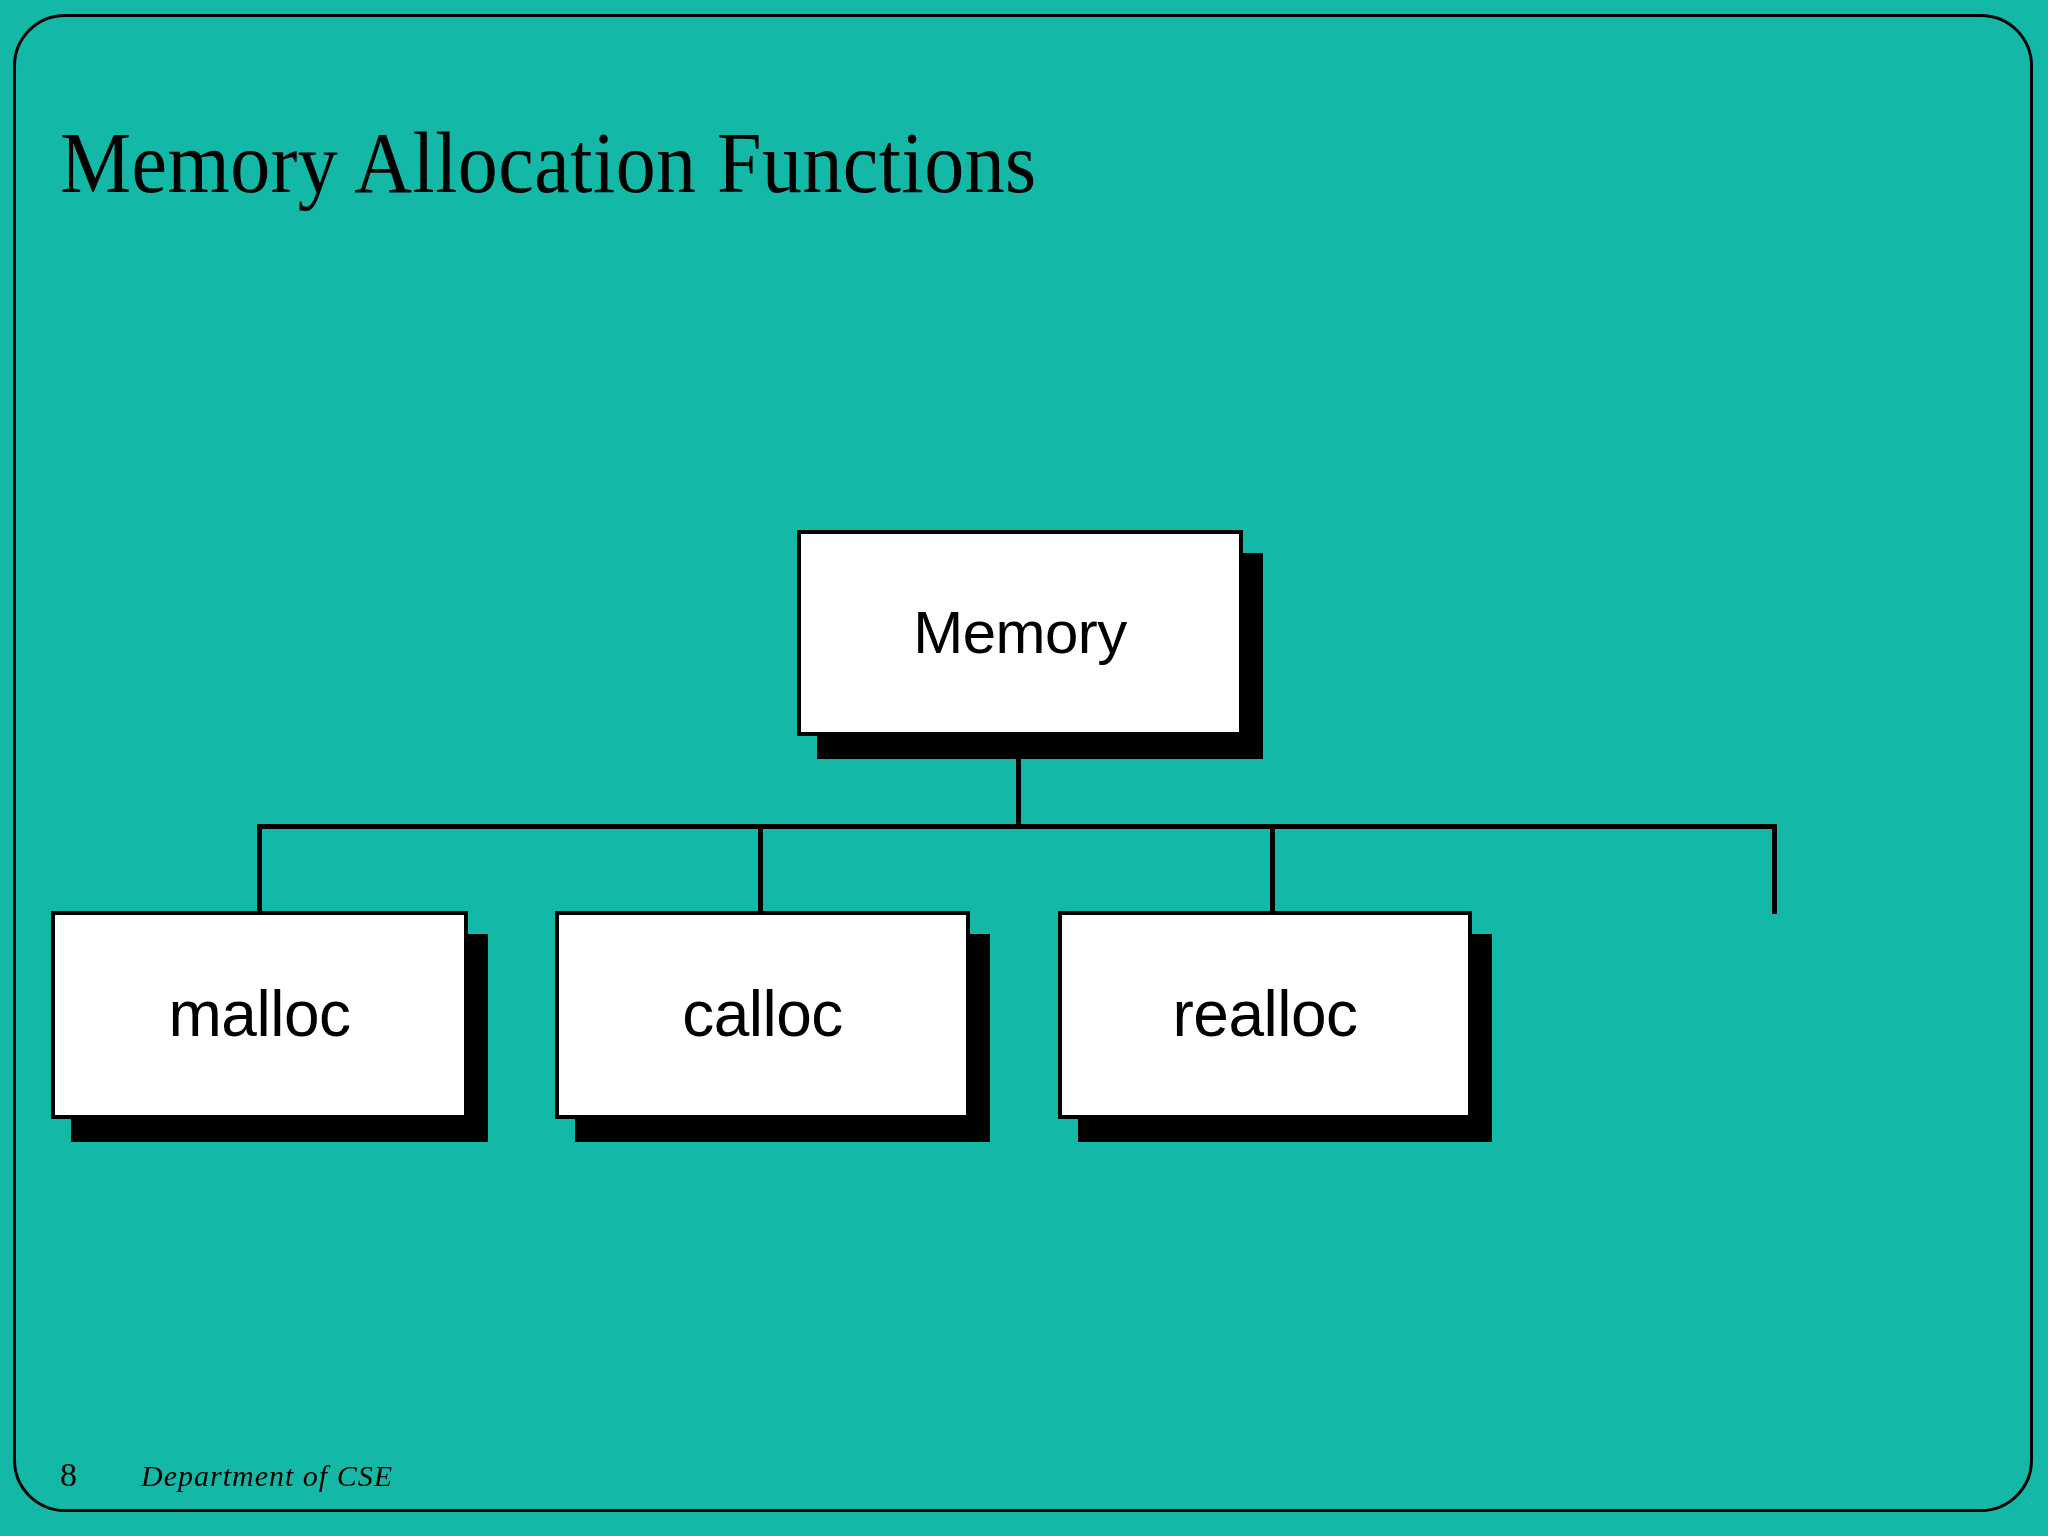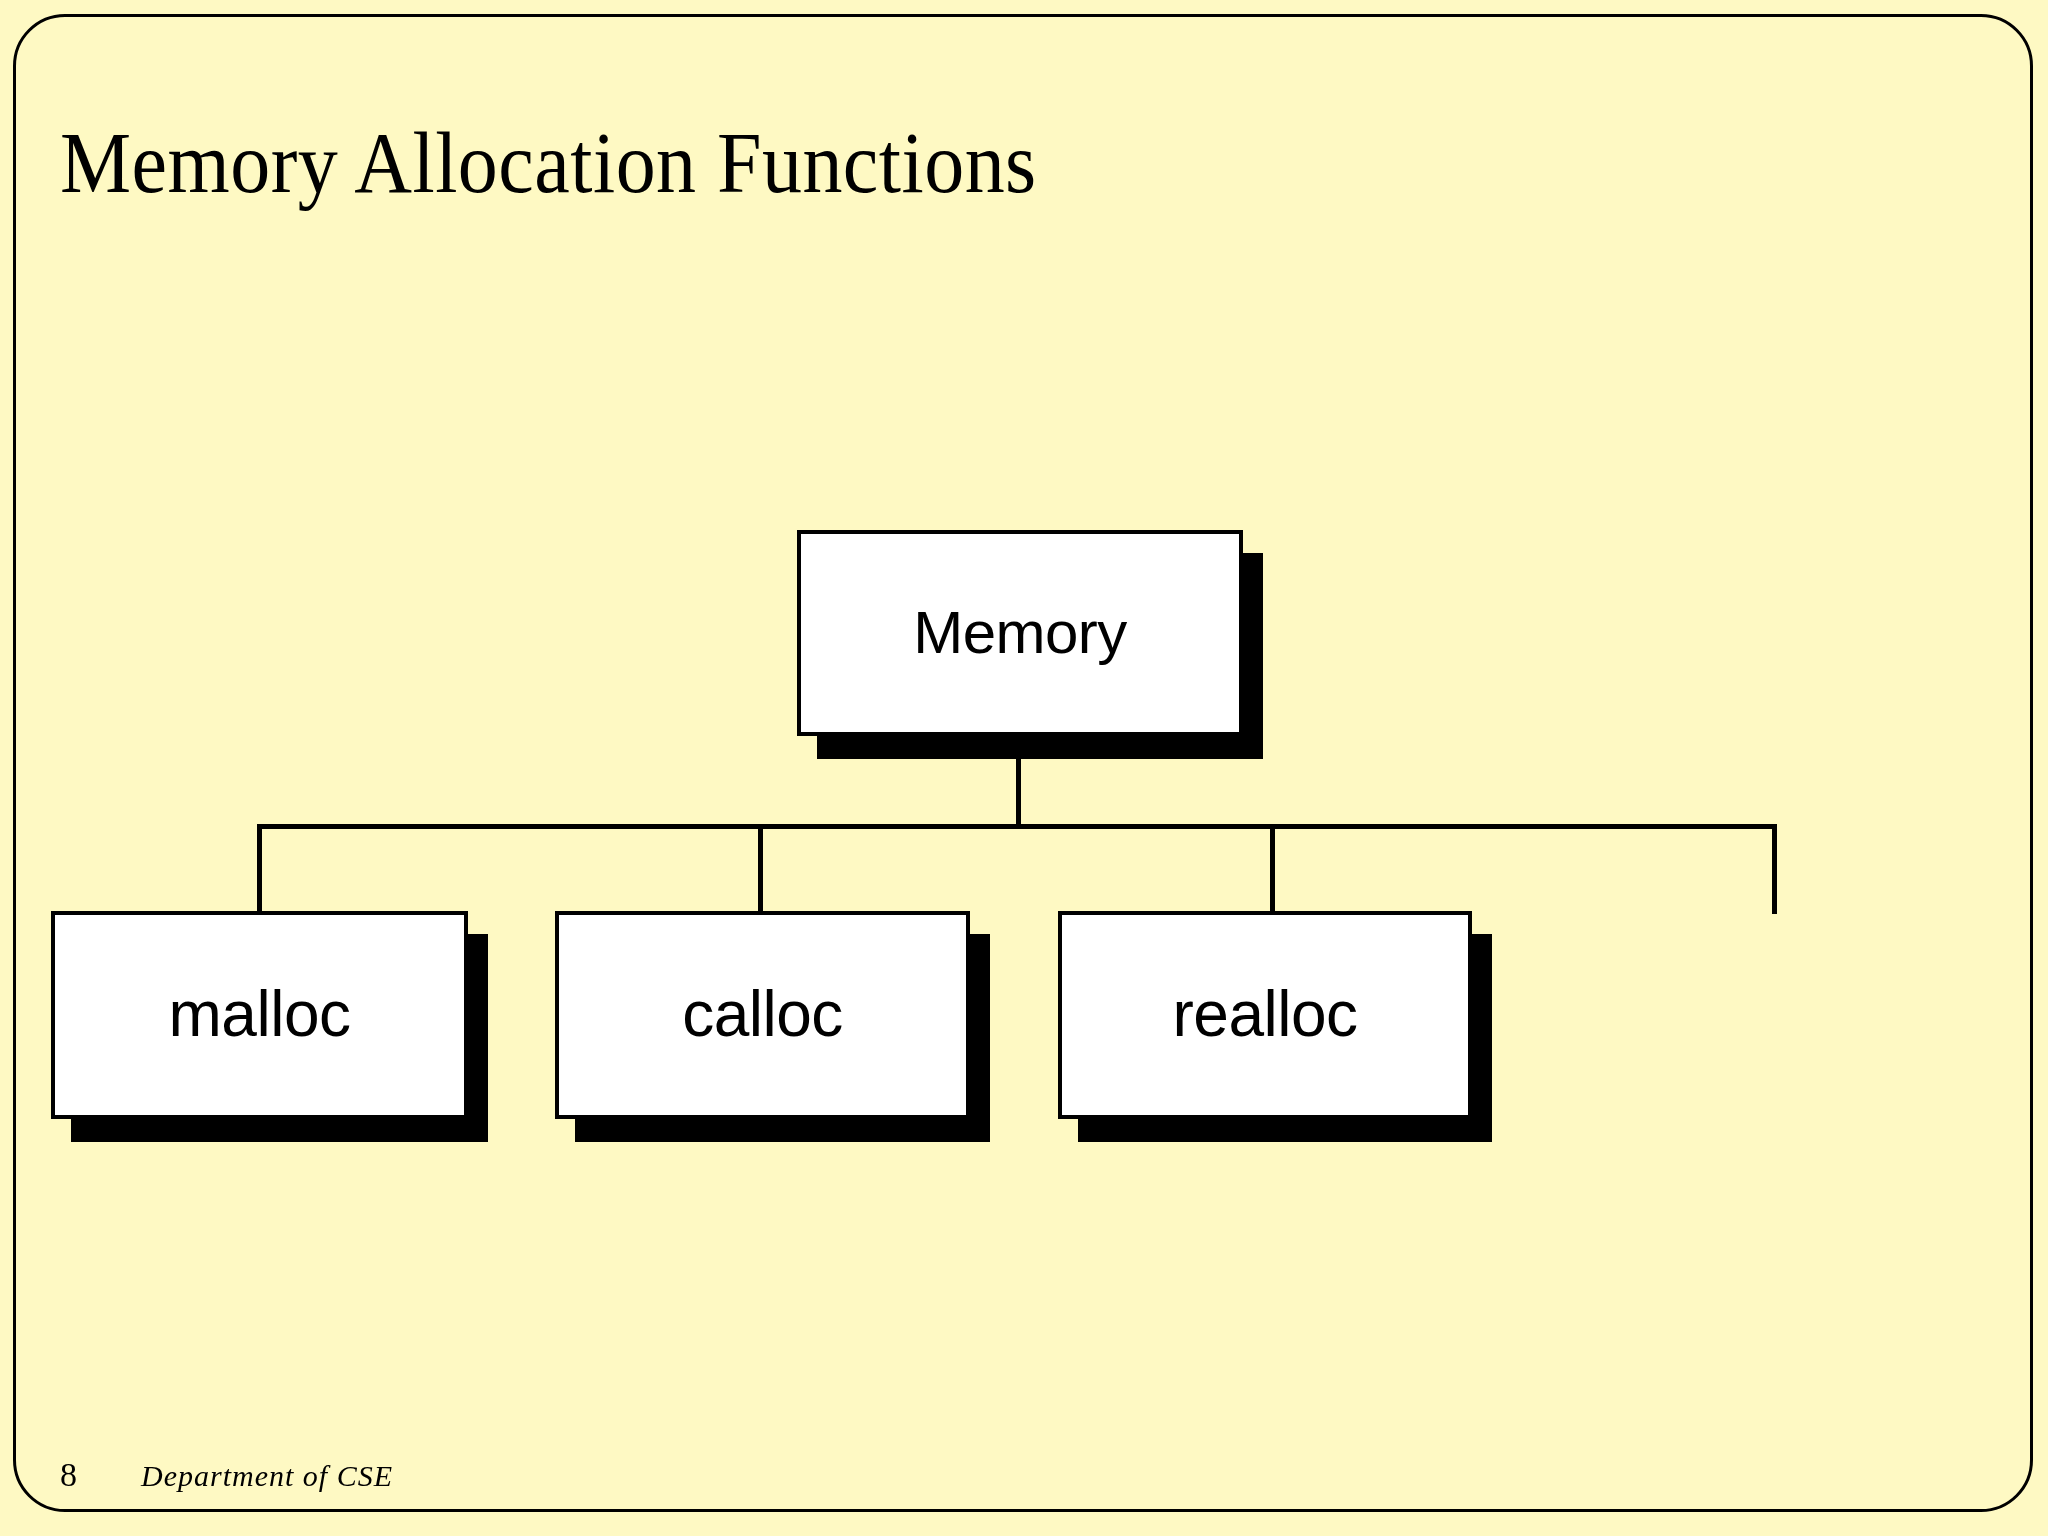--- a/index.html
+++ b/index.html
@@ -13,21 +13,21 @@
     height: 1536px;
     overflow: hidden;
     font-family: "Liberation Sans", sans-serif;
     -webkit-font-smoothing: antialiased;
   }
 
   #slide {
     position: relative;
     width: 2048px;
     height: 1536px;
-    background: #fef9c3;
+    background: #14b8a6;
   }
 
   
   #slide-frame {
     position: absolute;
     left: 13px;
     top: 14px;
     width: 2020px;
     height: 1498px;
     box-sizing: border-box;

